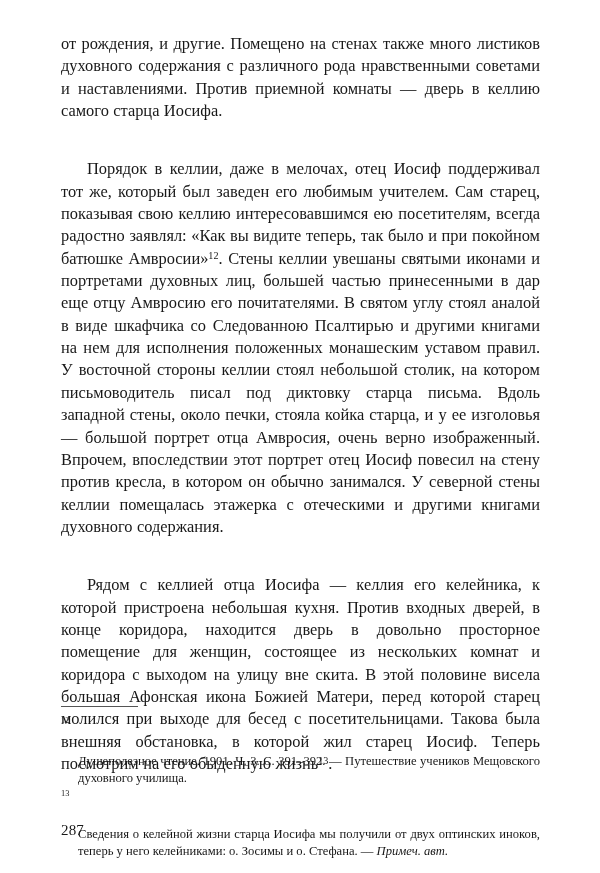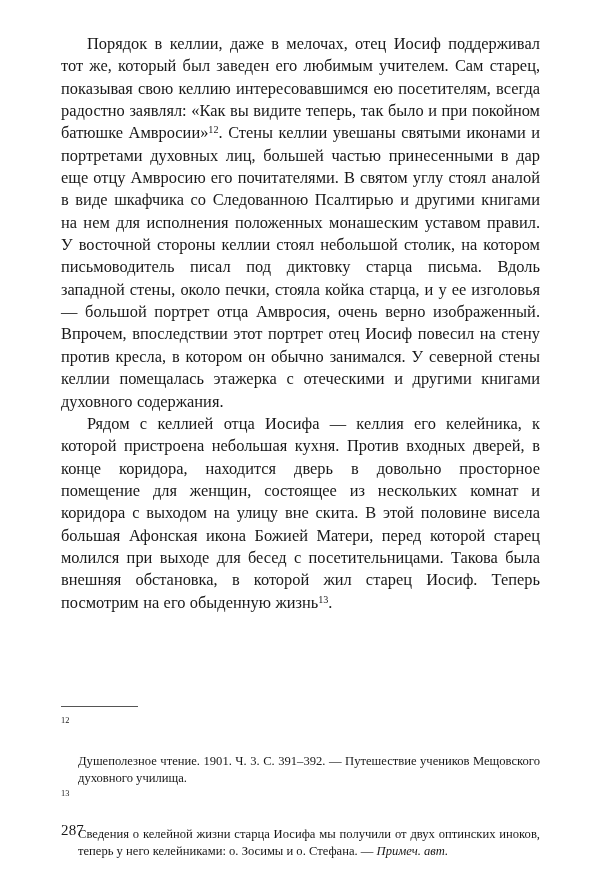--- a/index.html
+++ b/index.html
@@ -38,20 +38,21 @@
     color: #181818;
     hyphens: manual;
     -webkit-hyphens: manual;
     word-spacing: 0.02em;
   }
   .para + .para {
     margin-top: 0;
   }
   .para.indent {
     text-indent: 26px;
+    margin-top: 36px;
   }
   sup {
     font-size: 0.62em;
     vertical-align: 0.52em;
     line-height: 0;
   }
   .footnotes {
     position: absolute;
     left: 61px;
     top: 706px;
@@ -97,20 +98,21 @@
     letter-spacing: 0.01em;
   }
 </style>
 </head>
 <body>
 
 <div class="page">
 
   <div class="text-block">
 
+    <p class="para">от рождения, и другие. Помещено на стенах также много листиков духовного содержания с различного рода нравственными советами и наставлениями. Против приемной комнаты — дверь в келлию самого старца Иосифа.</p>
 
     <p class="para indent"><span>Порядок в келлии, даже в мелочах, отец Иосиф поддерживал тот же, который был заведен его любимым учителем. Сам старец, показывая свою келлию интересовавшимся ею посетителям, всегда радостно заявлял: «Как вы видите теперь, так было и при покойном батюшке Амвросии»</span><sup>12</sup><span>. Стены келлии увешаны святыми иконами и портретами духовных лиц, большей частью принесенными в дар еще отцу Амвросию его почитателями. В святом углу стоял аналой в виде шкафчика со Следованною Псалтирью и другими книгами на нем для исполнения положенных монашеским уставом правил. У восточной стороны келлии стоял небольшой столик, на котором письмоводитель писал под диктовку старца письма. Вдоль западной стены, около печки, стояла койка старца, и у ее изголовья — большой портрет отца Амвросия, очень верно изображенный. Впрочем, впоследствии этот портрет отец Иосиф повесил на стену против кресла, в котором он обычно занимался. У северной стены келлии помещалась этажерка с отеческими и другими книгами духовного содержания.</span></p>
 
     <p class="para indent"><span>Рядом с келлией отца Иосифа — келлия его келейника, к которой пристроена небольшая кухня. Против входных дверей, в конце коридора, находится дверь в довольно просторное помещение для женщин, состоящее из нескольких комнат и коридора с выходом на улицу вне скита. В этой половине висела большая Афонская икона Божией Матери, перед которой старец молился при выходе для бесед с посетительницами. Такова была внешняя обстановка, в которой жил старец Иосиф. Теперь посмотрим на его обыденную жизнь</span><sup>13</sup><span>.</span></p>
 
   </div>
 
   <div class="footnotes">
 
     <div class="fn-rule"></div>

